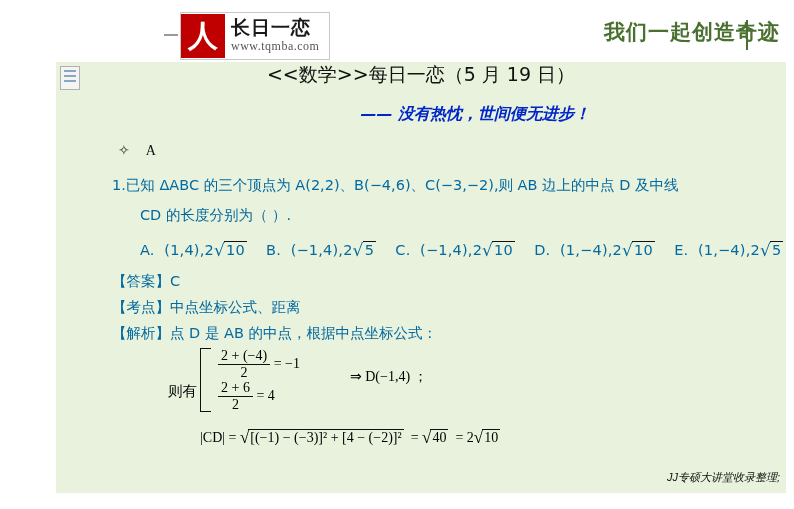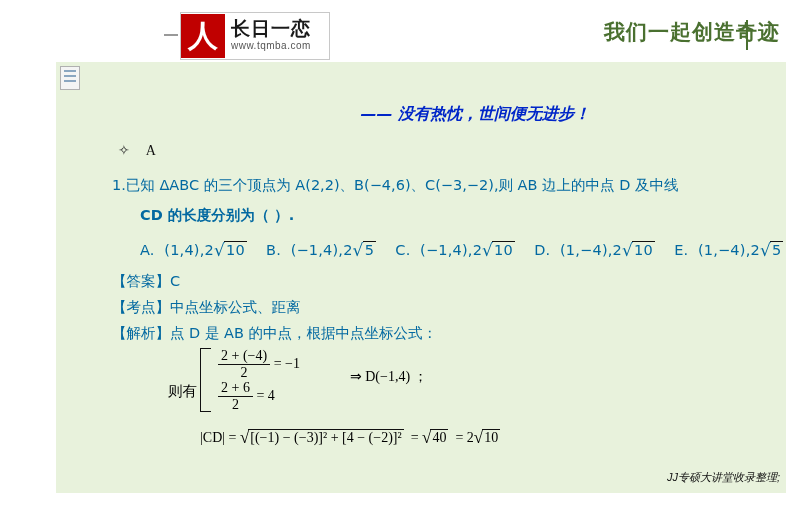--- a/index.html
+++ b/index.html
@@ -72,24 +72,24 @@
     line-height: 1.05;
   }
   .logo-main {
     font-size: 19px;
     font-weight: bold;
     color: #1a1a1a;
     letter-spacing: 1px;
     font-family: Liberation Mono, monospace;
   }
   .logo-sub {
-    font-size: 10px;
+    font-size: 12px;
     color: #555555;
     letter-spacing: 0.5px;
-    font-family: Liberation Sans, sans-serif;
+    font-family: Liberation Serif, serif;
   }
   .slogan {
     position: absolute;
     left: 548px; top: 18px;
     font-size: 21px;
     color: #4a7030;
     font-weight: bold;
     font-family: "DejaVu Sans", sans-serif;
     letter-spacing: 1px;
   }
@@ -153,21 +153,21 @@
   }
   .body-text {
     position: absolute;
     left: 112px;
     font-size: 14.5px;
     color: #0369a1;
     font-family: "DejaVu Sans", serif;
     white-space: nowrap;
   }
   .q1 { top: 176px; }
-  .q1b { top: 206px; left: 140px; font-weight: bold; }
+  .q1b { top: 206px; left: 140px; }
   .opts { top: 240px; left: 140px; letter-spacing: 0.2px; }
   .ans { top: 272px; }
   .kp  { top: 298px; }
   .ex  { top: 324px; }
   .brk-label { position: absolute; left: 168px; top: 382px; font-size: 14.5px; font-family: "DejaVu Sans", serif; }
   .brace-block {
     position: absolute;
     left: 200px; top: 348px;
     font-family: "Liberation Serif", serif;
     font-size: 14px;
@@ -247,20 +247,21 @@
     <div class="slogan">我们一起创造奇迹</div>
     <div class="slogan-bar"></div>
   </div>
 
   <div class="doc-icon">
     <div class="line"></div>
       <div class="line"></div>
       <div class="line"></div>
   </div>
 
+  <div class="title">&lt;&lt;数学&gt;&gt;每日一恋（5 月 19 日）</div>
   <div class="subtitle">—— 没有热忱，世间便无进步！</div>
 
   <div class="diamond-line">
     <span class="mark">✧</span><span class="letter">A</span>
   </div>
 
   <div class="body-text q1">1.已知 ΔABC 的三个顶点为 A(2,2)、B(−4,6)、C(−3,−2),则 AB 边上的中点 D 及中线</div>
   <div class="body-text q1b">CD 的长度分别为（    ）.</div>
 
   <div class="body-text opts">

